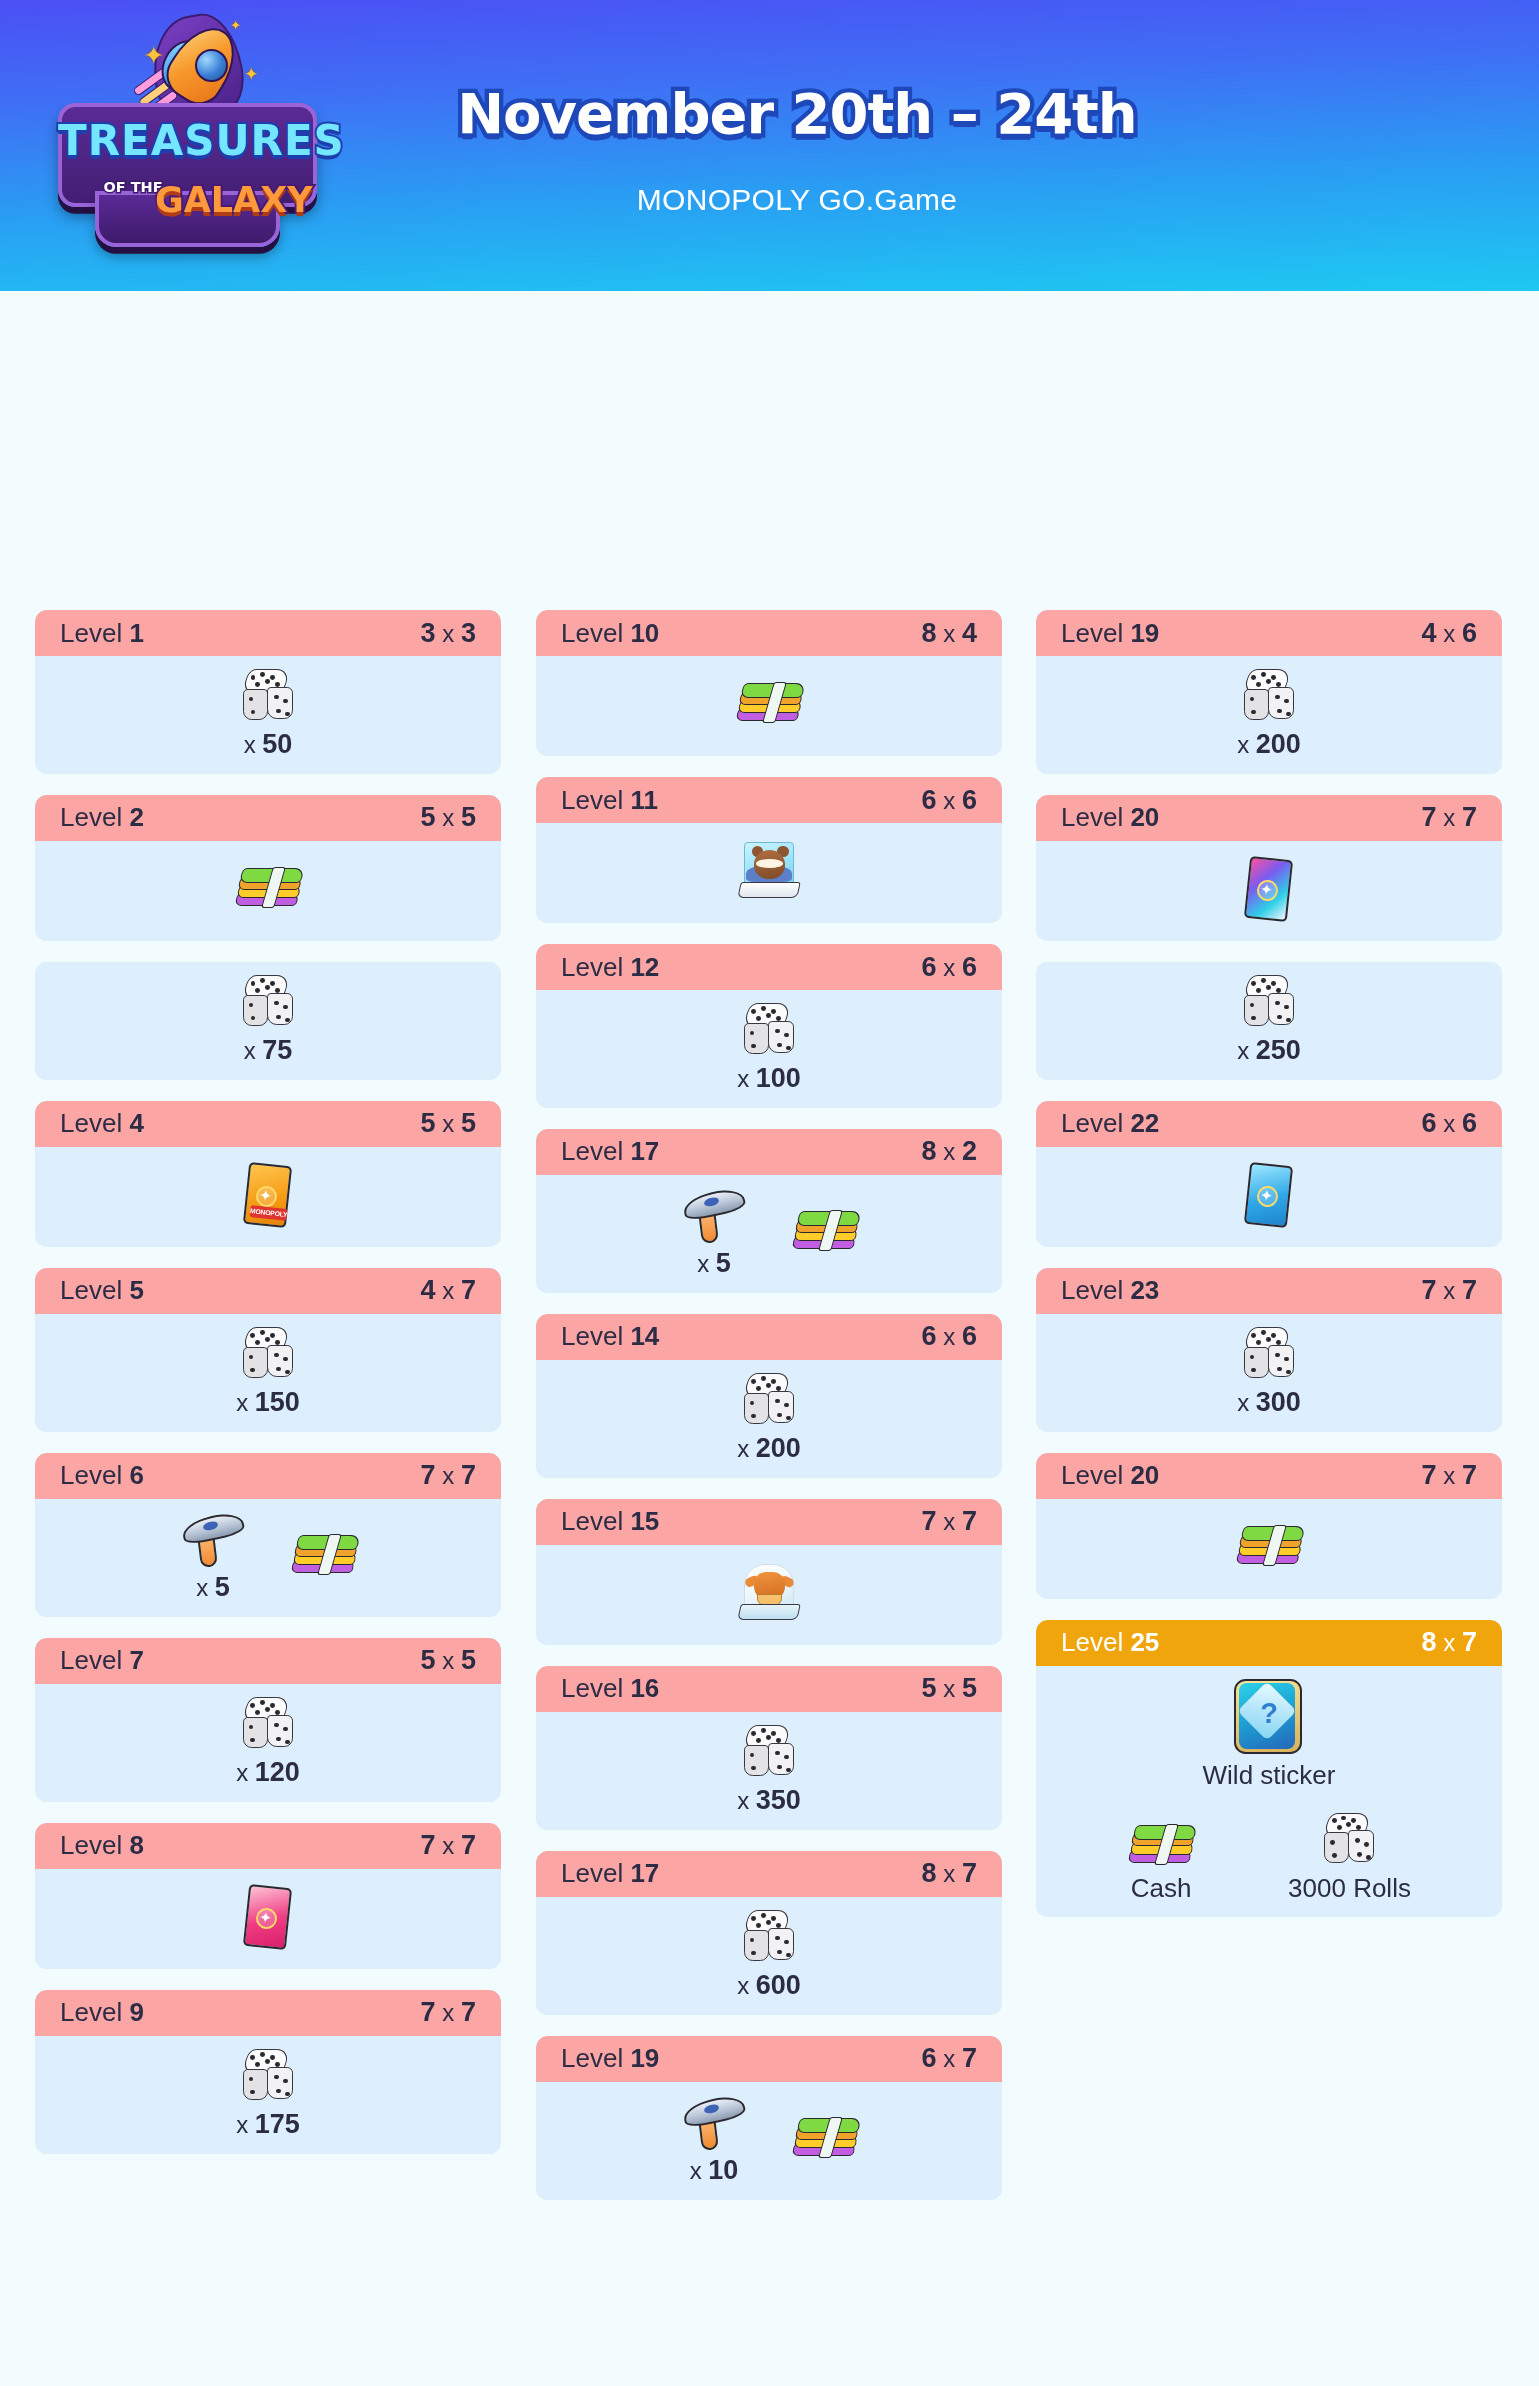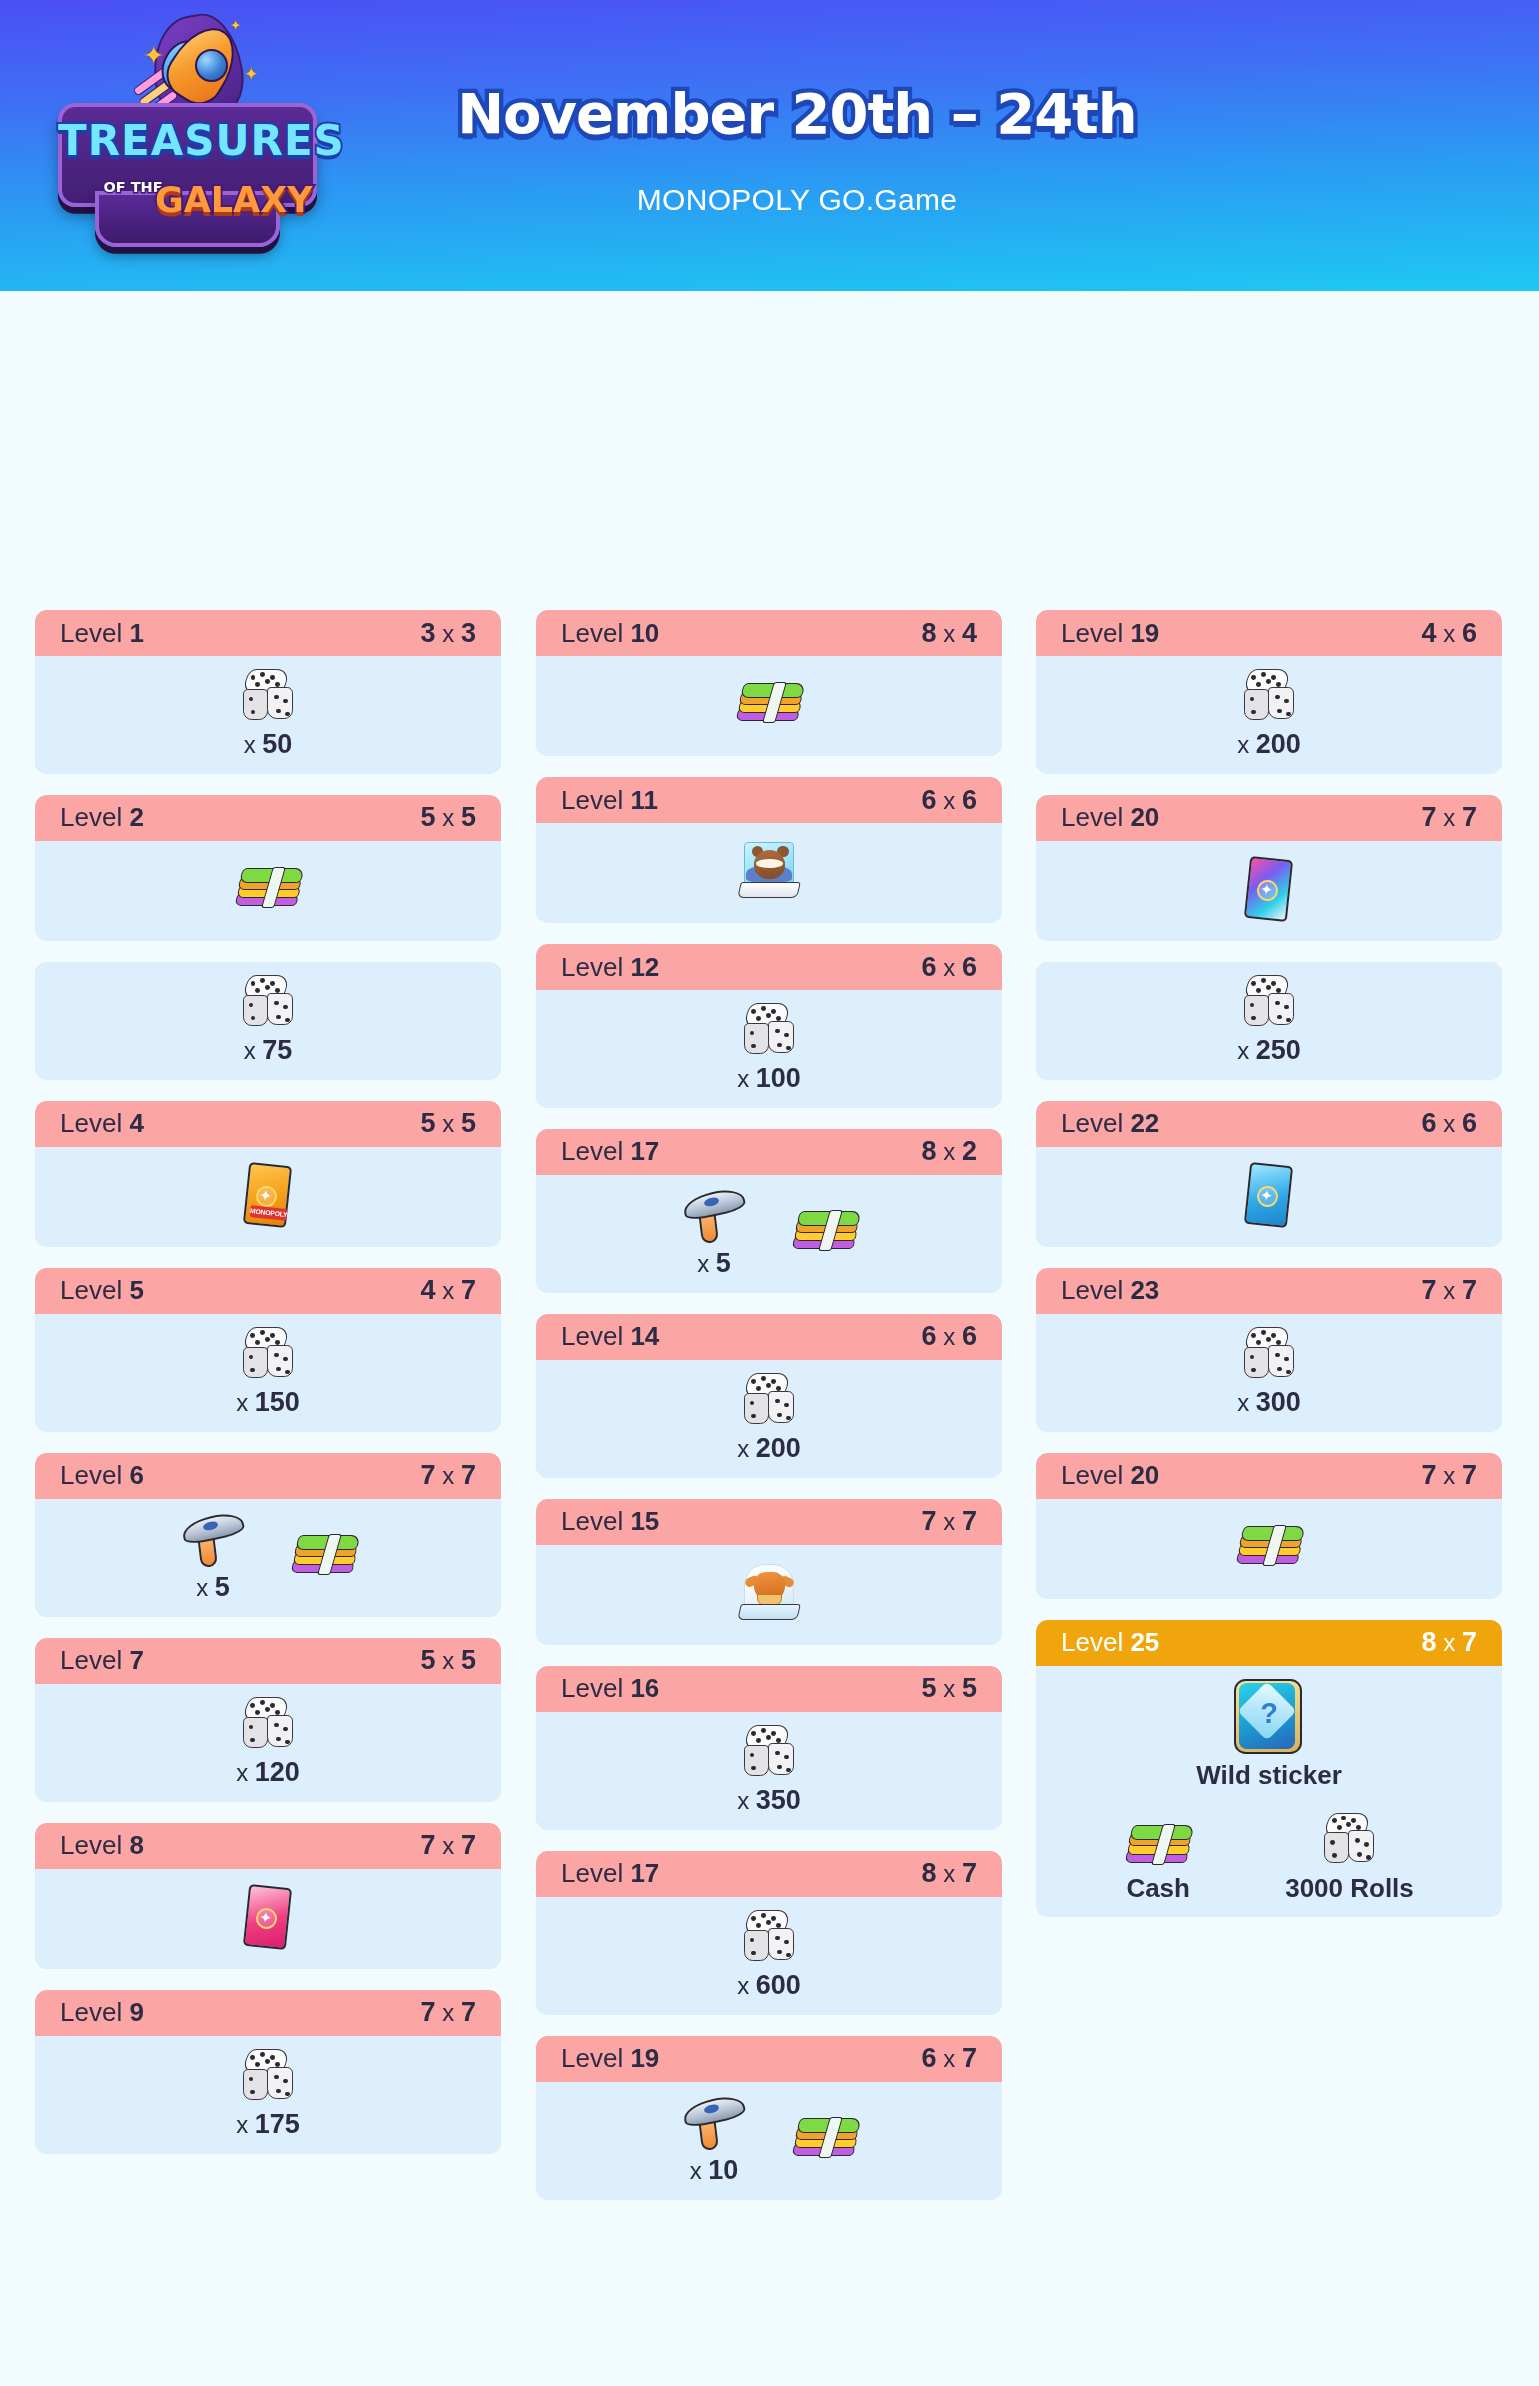--- a/index.html
+++ b/index.html
@@ -246,21 +246,21 @@
     gap: 1.9px;
   }
   .reward .qty {
     font-size: 24px;
     color: #2c2c44;
     white-space: nowrap;
   }
   .reward .qty b { font-weight: bold; font-size: 27px; }
   .reward .cap {
     font-size: 26px;
-    font-weight: bold;
+    font-weight: normal;
     color: #2c2c44;
     white-space: nowrap;
   }
 
   
   .icon { position: relative; display: block; }
 
   
   .ic-dice { width: 62px; height: 60px; }
   .ic-dice .top {

